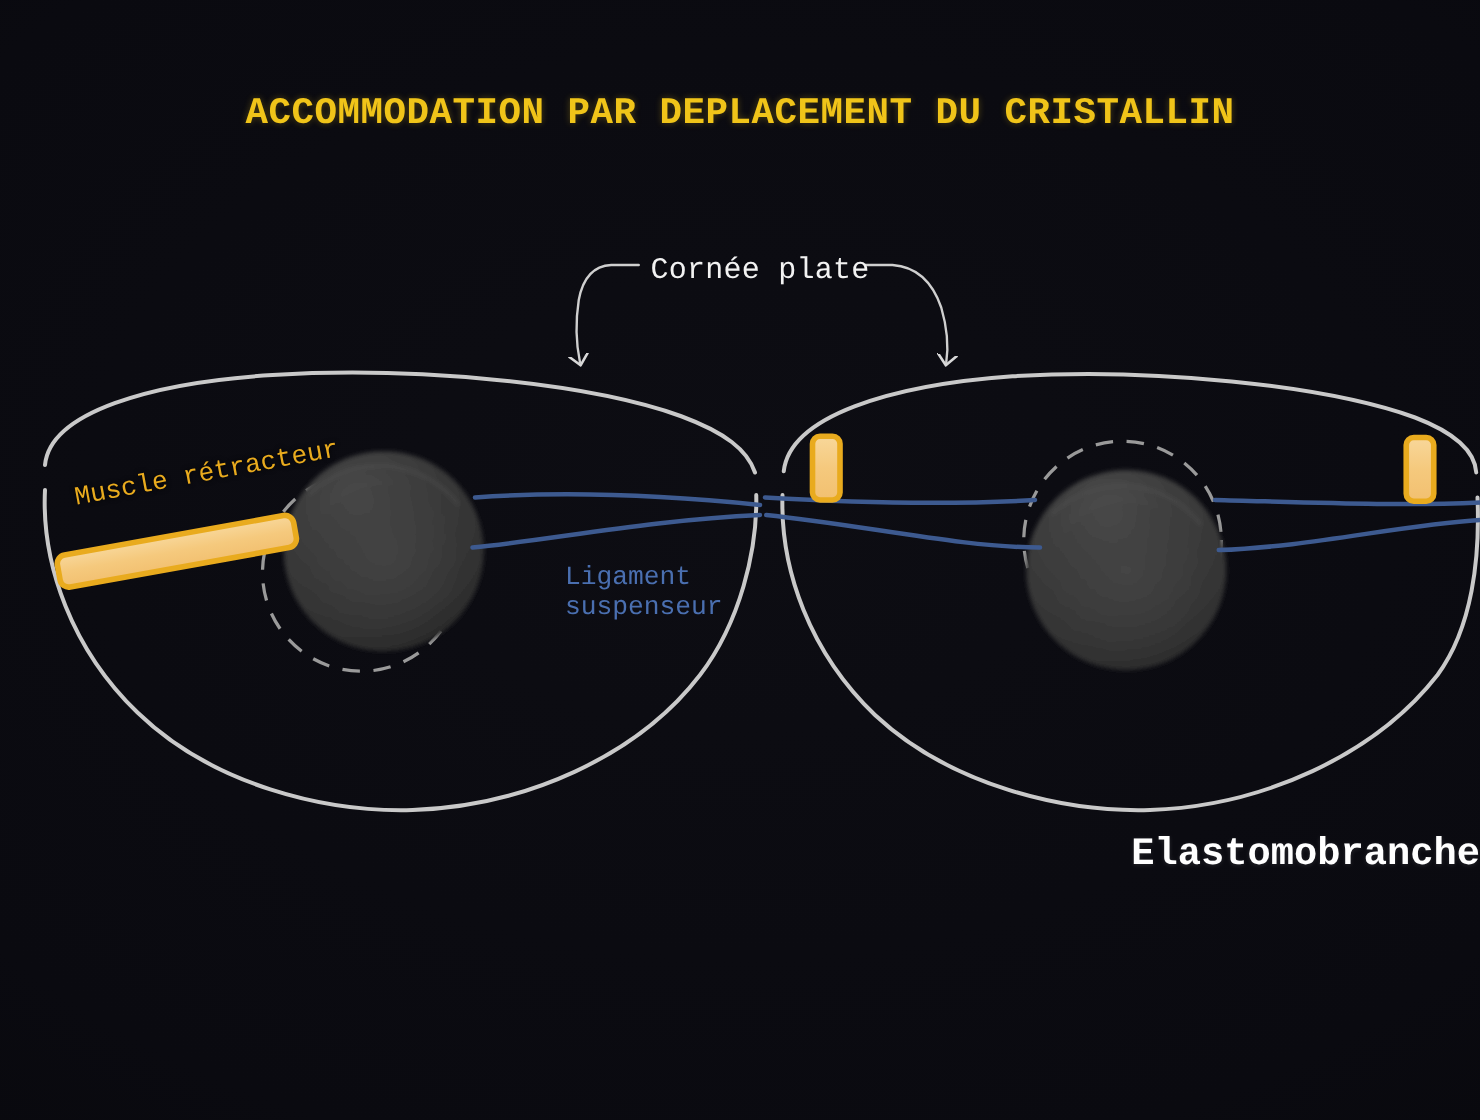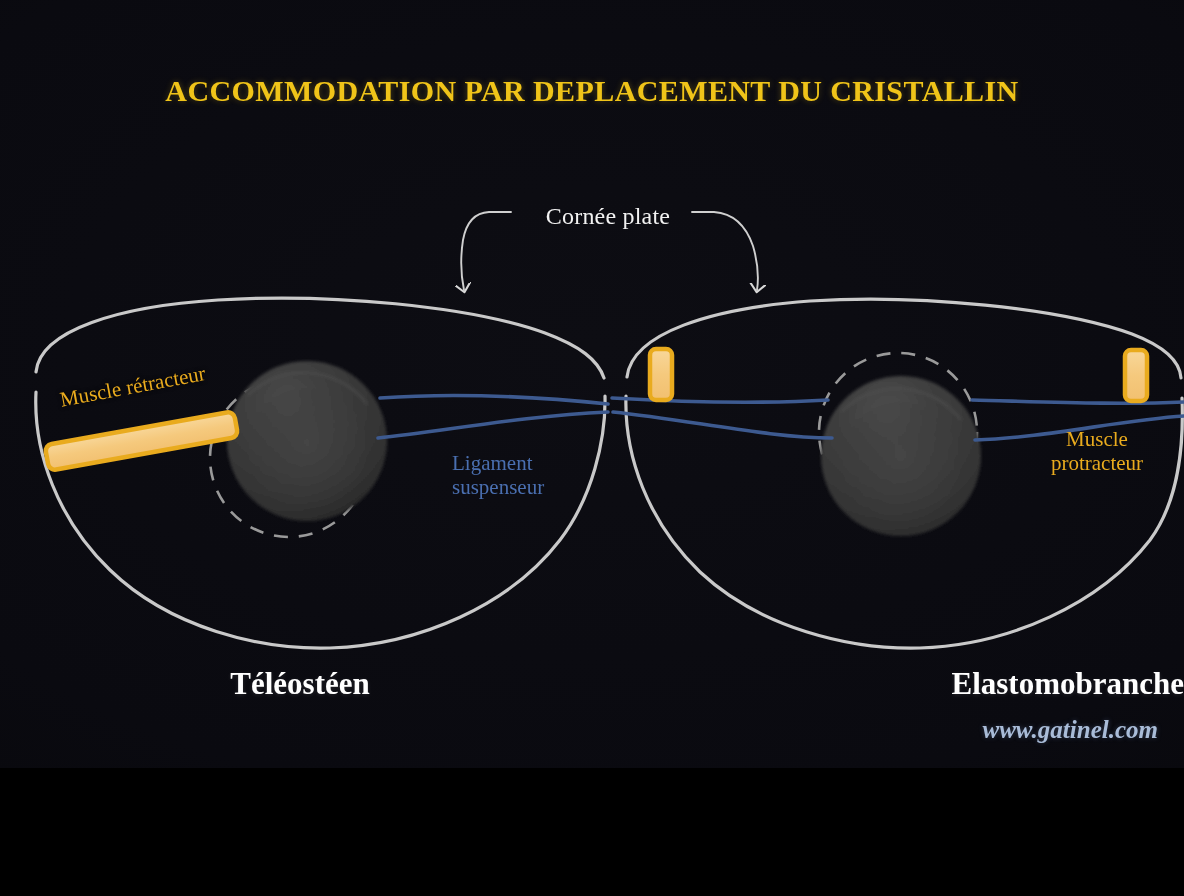--- a/index.html
+++ b/index.html
@@ -3,24 +3,24 @@
 <meta charset="utf-8">
 <style>
   html, body {
     margin: 0;
     padding: 0;
     background: #000;
   }
   #stage {
     position: relative;
     width: 1184px;
-    height: 768px;
+    height: 896px;
     background: radial-gradient(ellipse 120% 110% at 50% 45%, #0d0d13 0%, #0a0a10 55%, #060608 100%);
     overflow: hidden;
-    font-family: Liberation Serif, serif;
+    font-family: Liberation Mono, monospace;
     -webkit-font-smoothing: antialiased;
   }
   #svgroot {
     position: absolute;
     inset: 0;
     width: 1184px;
     height: 896px;
   }
   .title {
     position: absolute;
@@ -223,22 +223,16 @@
 
   <div class="corneal-label">Cornée plate</div>
 
   <div class="anno gold" id="lbl-retracteur">Muscle rétracteur</div>
 
   <div class="anno blue" id="lbl-ligament">
     <div>Ligament</div>
     <div>suspenseur</div>
   </div>
 
-  <div class="anno gold" id="lbl-protracteur">
-    <div>Muscle</div>
-    <div>protracteur</div>
-  </div>
-
-  <div class="species left">Téléostéen</div>
+
   <div class="species right">Elastomobranche</div>
 
-  <div class="watermark">www.gatinel.com</div>
 </div>
 
 </body></html>

